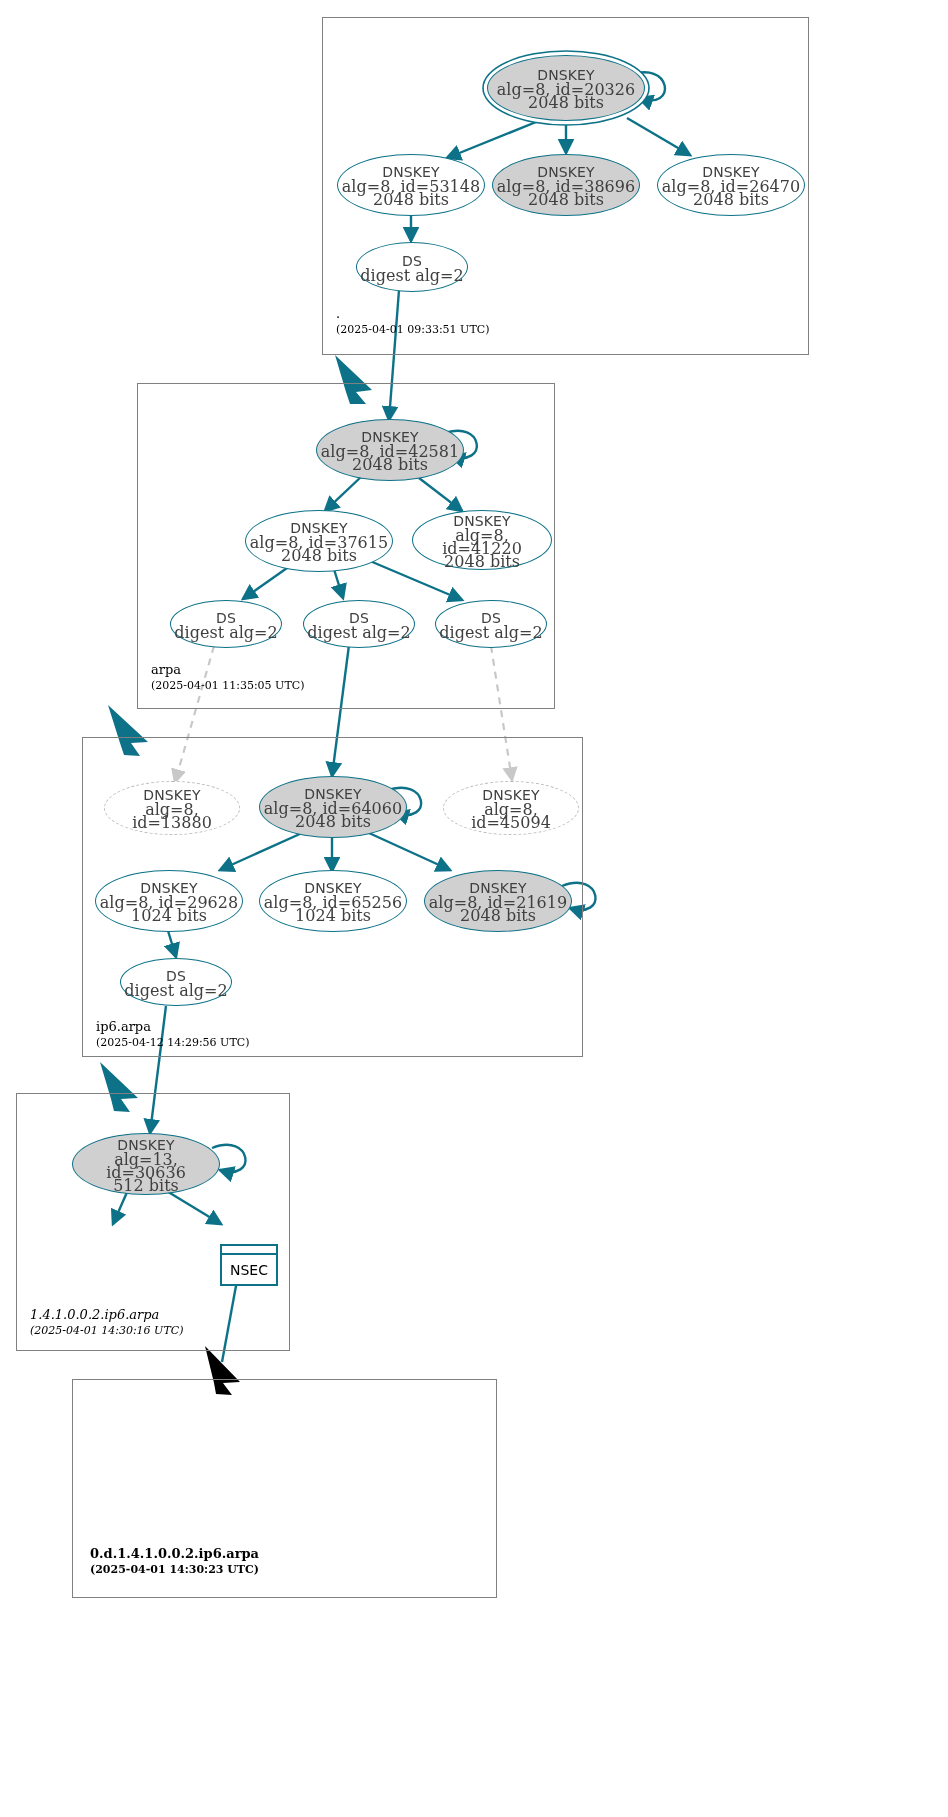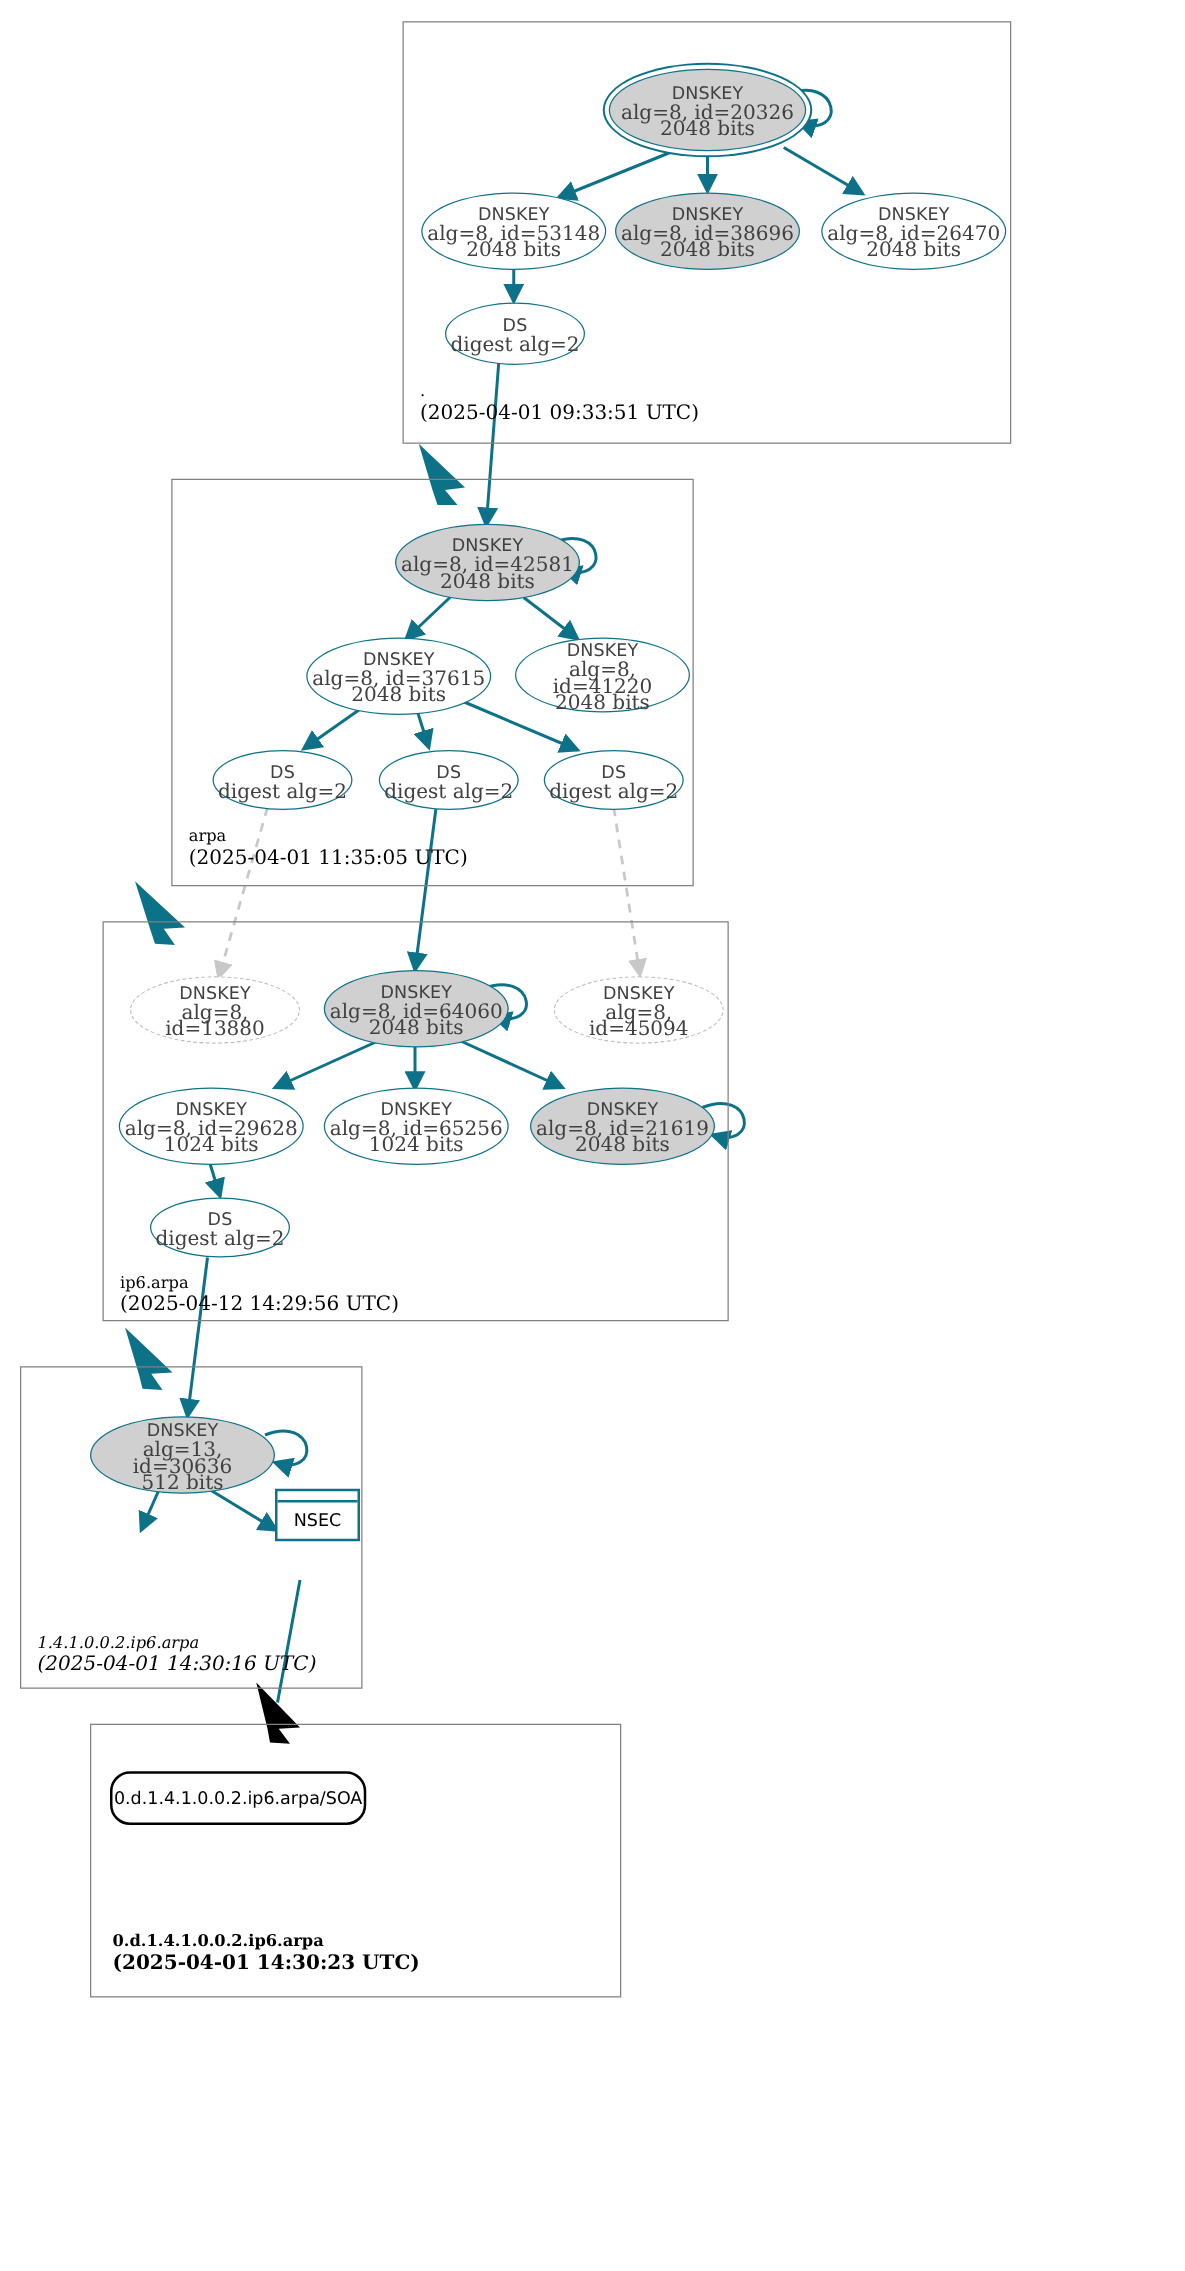--- a/index.html
+++ b/index.html
@@ -13,21 +13,21 @@
   
   .zone{
     position:absolute;box-sizing:border-box;
     border:1px solid #808080;background:transparent;
   }
   .zone-label{
     position:absolute;white-space:nowrap;color:#000000;
     font-family:"DejaVu Serif", serif;
   }
   .zone-name{font-size:13px;line-height:15px;}
-  .zone-time{font-size:16px;line-height:14px;margin-top:2px;}
+  .zone-time{font-size:11px;line-height:14px;margin-top:2px;}
 
   
   .node{
     position:absolute;box-sizing:border-box;
     display:flex;flex-direction:column;align-items:center;justify-content:center;
     text-align:center;border-radius:50%;
     border:1.6px solid #0d7288;background:#ffffff;color:#404040;
   }
   .node .t1{
     font-family:"DejaVu Sans", sans-serif;
@@ -269,27 +269,26 @@
     <div class="zone-time">(2025-04-01 14:30:16 UTC)</div>
   </div>
 
   <div class="node shaded" style="left:72px;top:1133px;width:148px;height:62px;">
     <div class="t1">DNSKEY</div>
     <div class="t2">alg=13, id=30636</div>
     <div class="t3">512 bits</div>
   </div>
 
 
-  <div class="nsec" style="left:220px;top:1191px;width:68px;height:42px;">
+  <div class="nsec" style="left:220px;top:1244px;width:58px;height:42px;">
     <div class="strip"></div>
     <div class="body">NSEC</div>
   </div>
 
   <div class="zone" style="left:72px;top:1379px;width:425px;height:219px;"></div>
   <div class="zone-label" style="left:90px;top:1546px;font-weight:bold;">
     <div class="zone-name">0.d.1.4.1.0.0.2.ip6.arpa</div>
     <div class="zone-time">(2025-04-01 14:30:23 UTC)</div>
   </div>
 
-  <div class="rrset black" style="left:88px;top:1417px;width:205px;height:43px;">0.d.1.4.1.0.0.2.ip6.arpa/SOA</div>
 
 
 </div>
 
 </body></html>

